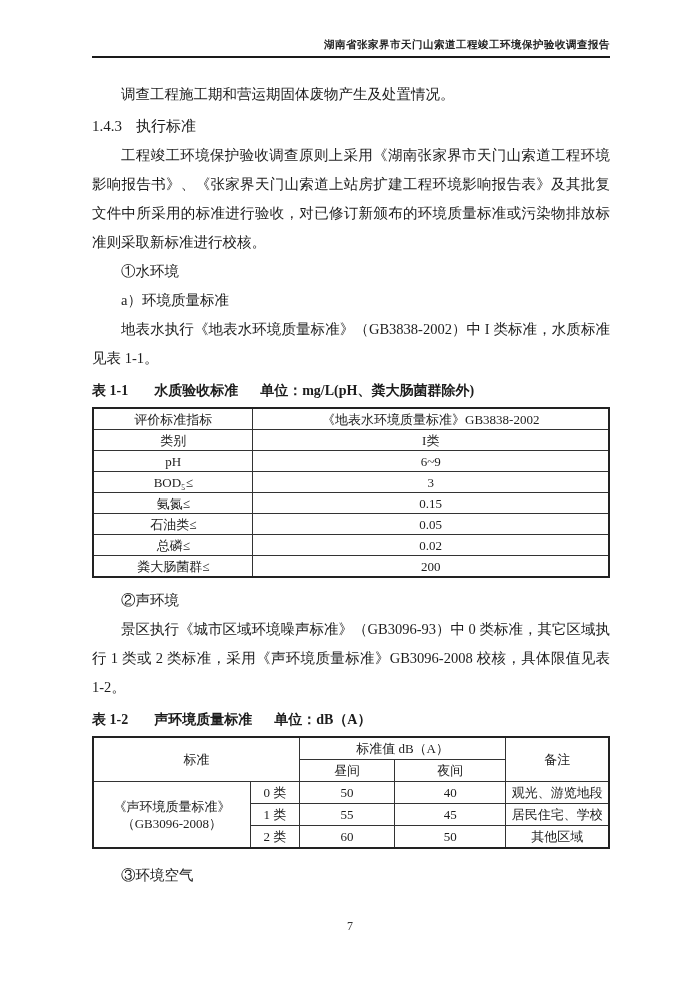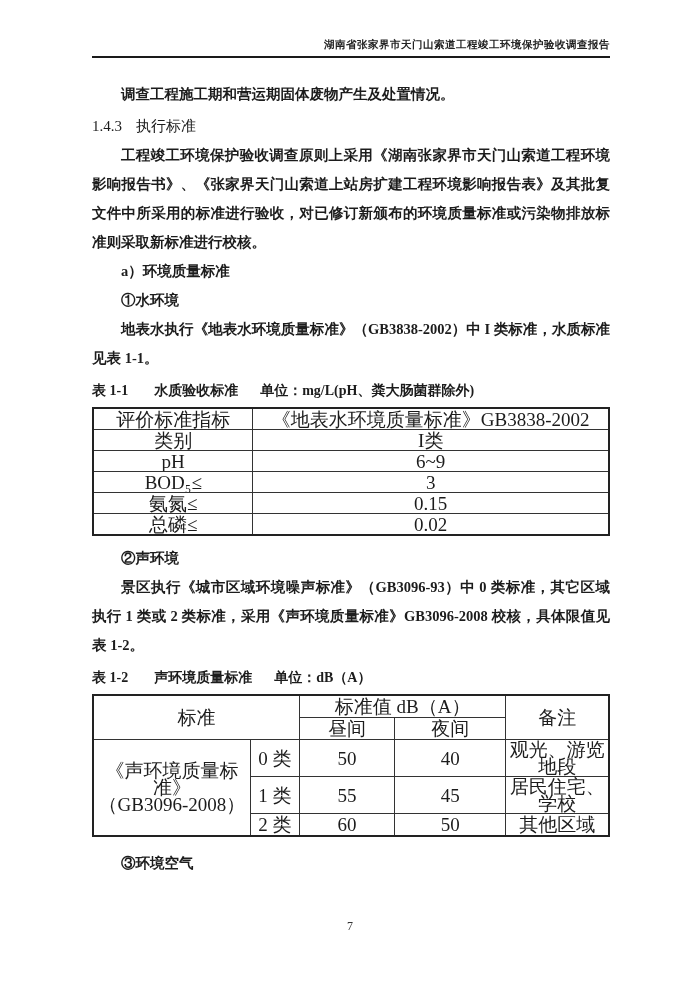--- a/index.html
+++ b/index.html
@@ -25,21 +25,20 @@
   .header-rule {
     border: none;
     border-top: 2px solid #1a1a1a;
     margin: 4px 0 22px 0;
   }
   p.body {
     margin: 0;
     font-size: 14.5px;
     line-height: 29px;
     text-align: justify;
-    font-weight: bold;
   }
   .indent { text-indent: 2em; }
   .section-heading {
     margin: 3px 0 0 0;
     font-size: 15px;
     font-weight: 400;
     line-height: 29px;
   }
   .section-heading .sec-num { margin-right: 14px; }
   .table-caption {
@@ -50,21 +49,21 @@
     margin: 8px 0 6px 0;
     white-space: nowrap;
   }
   .table-caption .cap-label { margin-right: 26px; }
   .table-caption .cap-title { margin-right: 22px; }
   table.doc-table {
     width: 100%;
     border-collapse: collapse;
     table-layout: fixed;
     border: 2px solid #222;
-    font-size: 19px;
+    font-size: 13px;
   }
   table.doc-table td {
     border: 1px solid #333;
     text-align: center;
     vertical-align: middle;
     padding: 1px 3px;
     height: 18px;
     line-height: 17px;
     overflow: hidden;
   }
@@ -88,22 +87,22 @@
 
   <div class="running-head">湖南省张家界市天门山索道工程竣工环境保护验收调查报告</div>
   <hr class="header-rule">
 
   <p class="body indent">调查工程施工期和营运期固体废物产生及处置情况。</p>
 
   <h3 class="section-heading"><span class="sec-num">1.4.3</span><span>执行标准</span></h3>
 
   <p class="body indent">工程竣工环境保护验收调查原则上采用《湖南张家界市天门山索道工程环境影响报告书》、《张家界天门山索道上站房扩建工程环境影响报告表》及其批复文件中所采用的标准进行验收，对已修订新颁布的环境质量标准或污染物排放标准则采取新标准进行校核。</p>
 
+  <p class="body indent">①水环境</p>
   <p class="body indent">a）环境质量标准</p>
-  <p class="body indent">①水环境</p>
   <p class="body indent">地表水执行《地表水环境质量标准》（GB3838-2002）中 I 类标准，水质标准见表 1-1。</p>
 
   <div class="table-caption"><span class="cap-label">表 1-1</span><span class="cap-title">水质验收标准</span><span class="cap-unit">单位：mg/L(pH、粪大肠菌群除外)</span></div>
 
   <table class="doc-table t1">
     <colgroup>
         <col style="width:31%">
         <col style="width:69%">
       </colgroup>
     <tbody>
@@ -121,22 +120,30 @@
     </tr>
     <tr>
       <td>BOD₅≤</td>
       <td>3</td>
     </tr>
     <tr>
       <td>氨氮≤</td>
       <td>0.15</td>
     </tr>
     <tr>
+      <td>石油类≤</td>
+      <td>0.05</td>
+    </tr>
+    <tr>
       <td>总磷≤</td>
       <td>0.02</td>
+    </tr>
+    <tr>
+      <td>粪大肠菌群≤</td>
+      <td>200</td>
     </tr>
   </tbody>
     </table>
 
   <div class="spacer-sm"></div>
 
   <p class="body indent">②声环境</p>
   <p class="body indent">景区执行《城市区域环境噪声标准》（GB3096-93）中 0 类标准，其它区域执行 1 类或 2 类标准，采用《声环境质量标准》GB3096-2008 校核，具体限值见表 1-2。</p>
 
   <div class="table-caption"><span class="cap-label">表 1-2</span><span class="cap-title">声环境质量标准</span><span class="cap-unit">单位：dB（A）</span></div>

